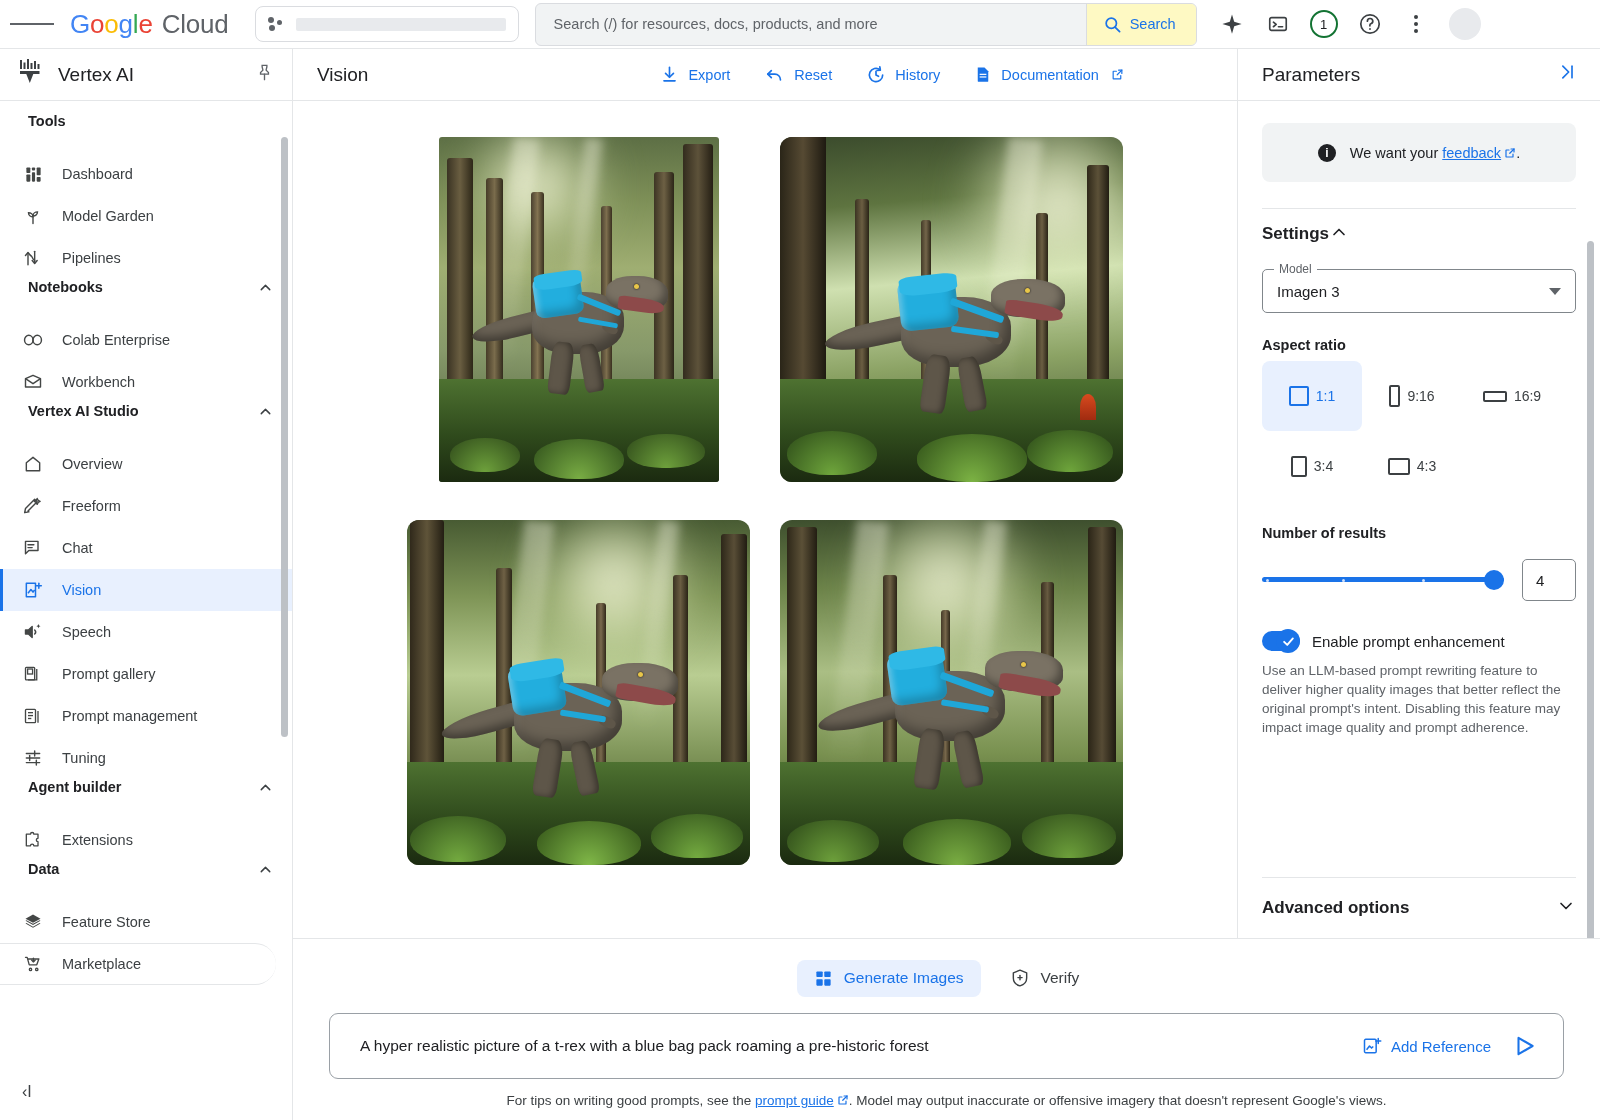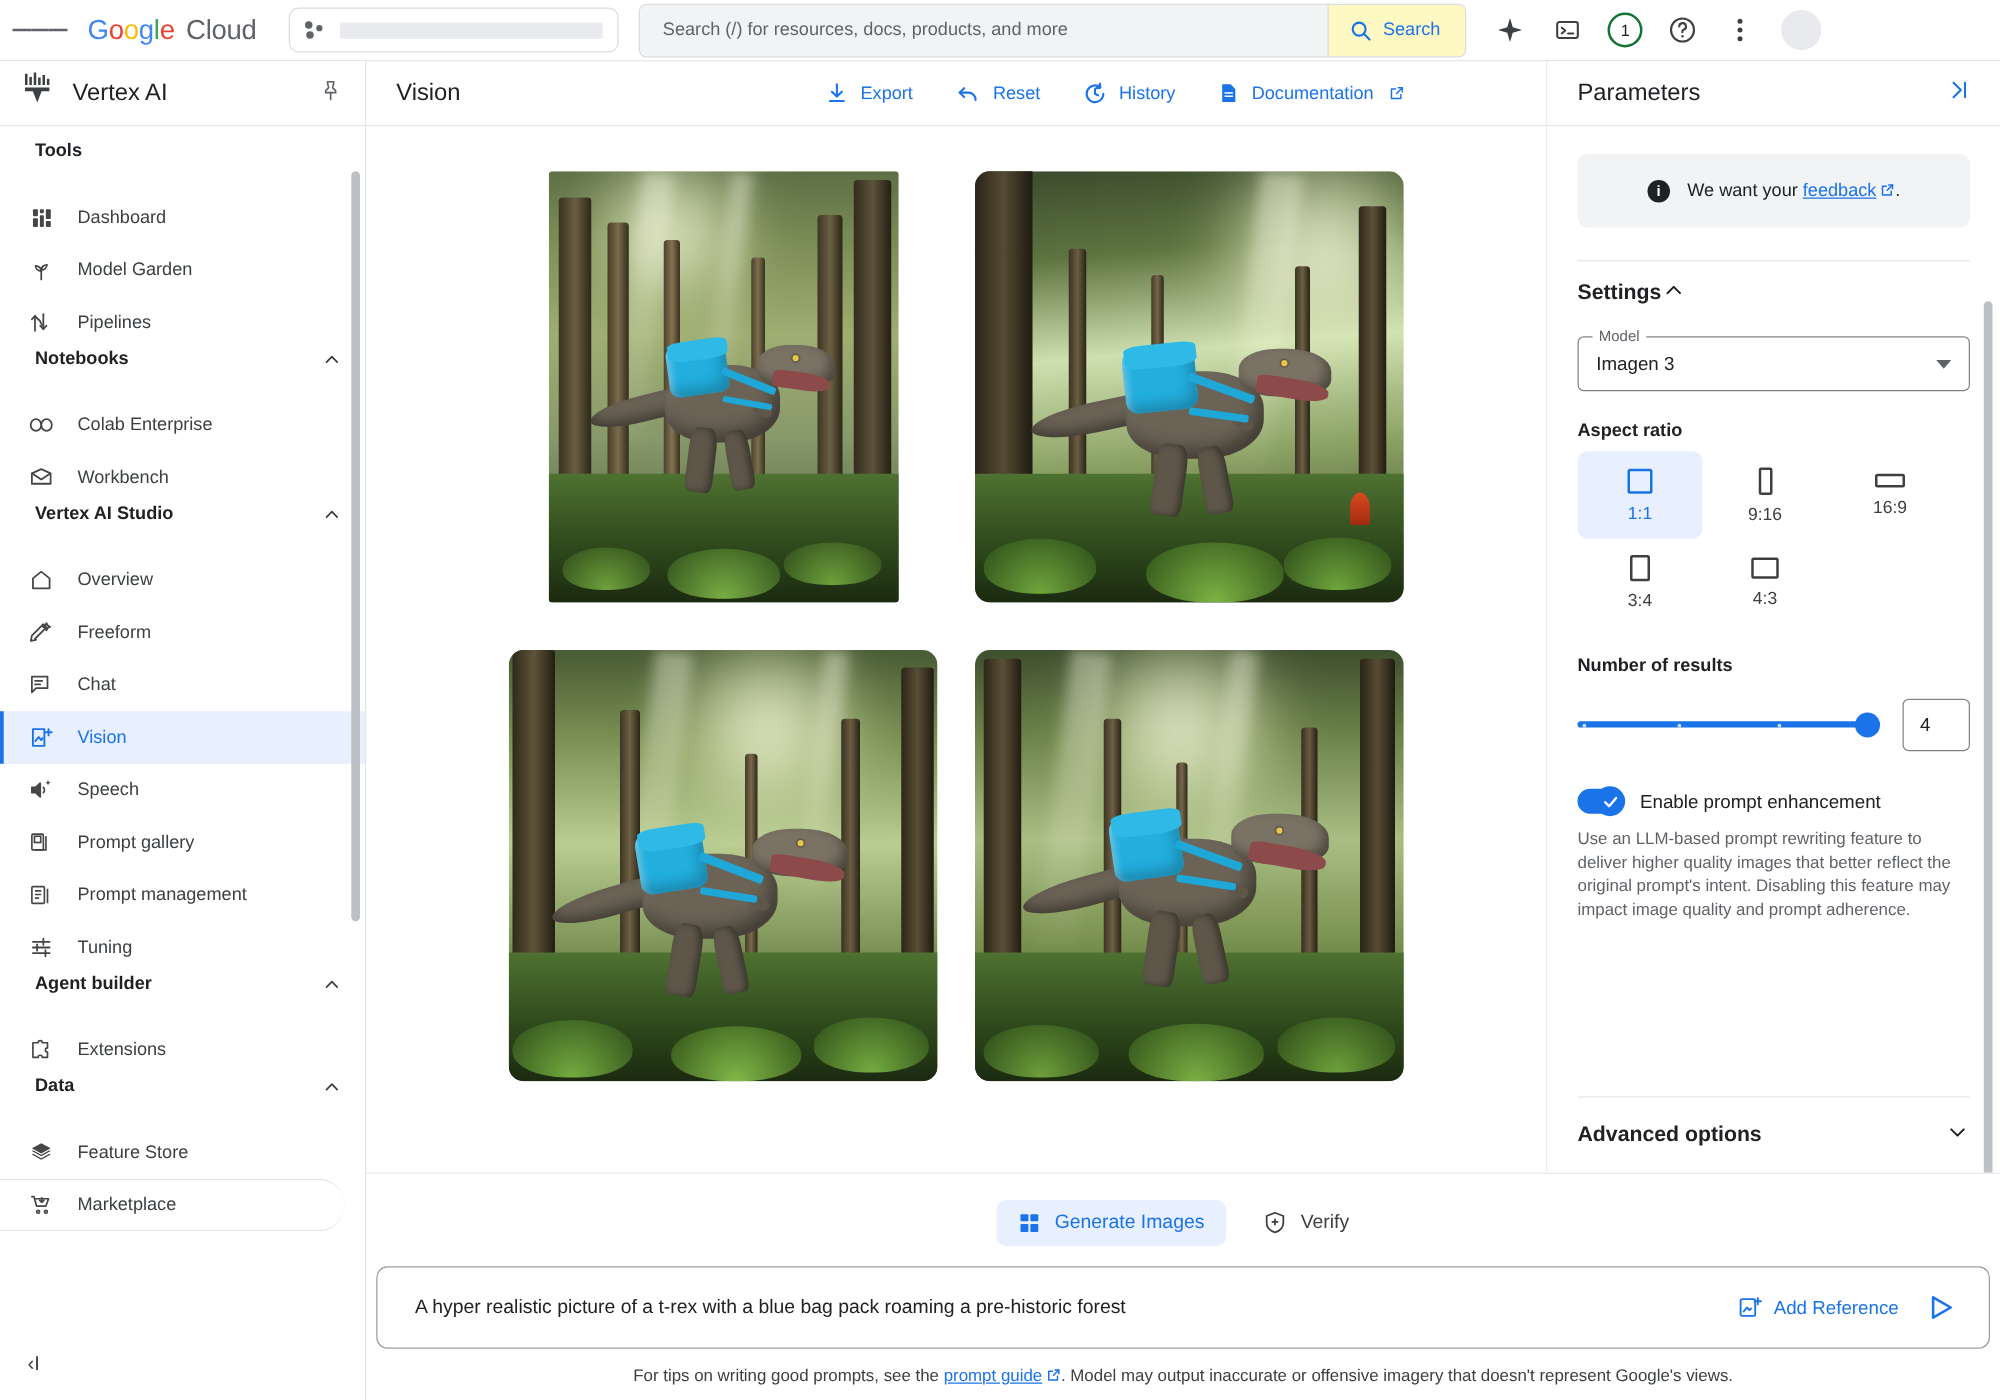--- a/index.html
+++ b/index.html
@@ -15,21 +15,21 @@
   
   .topbar {
     height: 49px; min-height: 49px;
     display: flex; align-items: center;
     border-bottom: 1px solid #e4e6e8;
     background: #fff; padding: 0 14px 0 10px;
     gap: 0;
   }
   .hamburger { width: 44px; height: 44px; display:flex; align-items:center; justify-content:center; cursor:pointer; border-radius:50%; }
   .hamburger div { width: 21px; height: 2px; background:#5f6368; margin:2.5px 0; }
-  .brand { display:flex; align-items:baseline; margin-left: 16px; font-size: 22px; letter-spacing: -0.2px; }
+  .brand { display:flex; align-items:baseline; margin-left: 16px; font-size: 26px; letter-spacing: -0.2px; }
   .brand .g1{color:#4285F4}.brand .o1{color:#EA4335}.brand .o2{color:#FBBC05}.brand .g2{color:#4285F4}.brand .l1{color:#34A853}.brand .e1{color:#EA4335}
   .brand .cloud { color:#5f6368; margin-left: 9px; font-weight: 400; }
 
   .project-picker {
     margin-left: 26px; width: 264px; height: 36px;
     border: 1px solid #dadce0; border-radius: 8px;
     display: flex; align-items: center; padding: 0 12px; gap: 12px;
     cursor: pointer; background:#fff;
   }
   .proj-dots { width:16px; height:16px; position:relative; flex:none; }
@@ -171,21 +171,21 @@
   }
   .field .flabel {
     position:absolute; top:-8px; left:11px; background:#fff; padding:0 5px;
     font-size:12px; color:#5f6368;
   }
   .field .fval { font-size:15px; color:#202124; flex:1; }
   .caret-down { width:0;height:0;border-left:6px solid transparent;border-right:6px solid transparent;border-top:7px solid #5f6368; }
   .lbl { font-size:14.5px; font-weight:700; color:#202124; margin-top:24px; }
   .ratios { display:flex; flex-wrap:wrap; gap:0; margin-top:8px; width: 300px;}
   .ratio {
-    width:100px; height:70px; display:flex; flex-direction:column; align-items:center; justify-content:center;
+    width:100px; height:70px; display:flex; align-items:center; justify-content:center;
     gap:7px; border-radius:8px; cursor:pointer; font-size:14px; color:#3c4043;
   }
   .ratio.sel { background:#e8f0fe; color:#1a73e8; }
   .ratio .shape { border:2px solid #3c4043; }
   .ratio.sel .shape { border-color:#1a73e8; }
 
   .sliderrow { display:flex; align-items:center; gap:18px; margin-top:18px; }
   .slider { flex:1; height:20px; position:relative; cursor:pointer; }
   .slider .track { position:absolute; top:7px; left:0; right:0; height:5px; background:#1a73e8; border-radius:3px; }
   .slider .tick { position:absolute; top:8.5px; width:3px;height:3px;border-radius:50%; background:#cfe0fb;}
@@ -206,21 +206,21 @@
 
   
   .bottom { border-top:1px solid #e4e6e8; padding: 0 0 12px 0; background:#fff; }
   .modes { display:flex; align-items:center; justify-content:center; gap:12px; padding: 20px 0 16px 0;}
   .mode {
     display:flex; align-items:center; gap:11px; padding: 9px 17px; border-radius:8px;
     font-size:15.5px; color:#3c4043; cursor:pointer;
   }
   .mode.sel { background:#e8f0fe; color:#1a73e8; }
   .promptbar {
-    margin: 0 8px; border:1px solid #9aa0a6; border-radius:9px; height:66px;
+    margin: 0 36px; border:1px solid #9aa0a6; border-radius:9px; height:66px;
     display:flex; align-items:center; padding: 0 20px 0 30px; gap:16px;
   }
   .promptbar .ptext { flex:1; font-size:15.5px; color:#202124; outline:none; }
   .addref { display:flex; align-items:center; gap:9px; color:#1a73e8; font-size:15px; cursor:pointer; }
   .sendbtn { width:36px; height:36px; display:flex; align-items:center; justify-content:center; color:#1a73e8; cursor:pointer; }
   .footnote { text-align:center; font-size:13.5px; color:#3c4043; padding-top:14px; }
   .footnote a { color:#1a73e8; }
   .ext { display:inline-block; vertical-align:-1px; margin-left:3px; }
 </style>
 </head>

